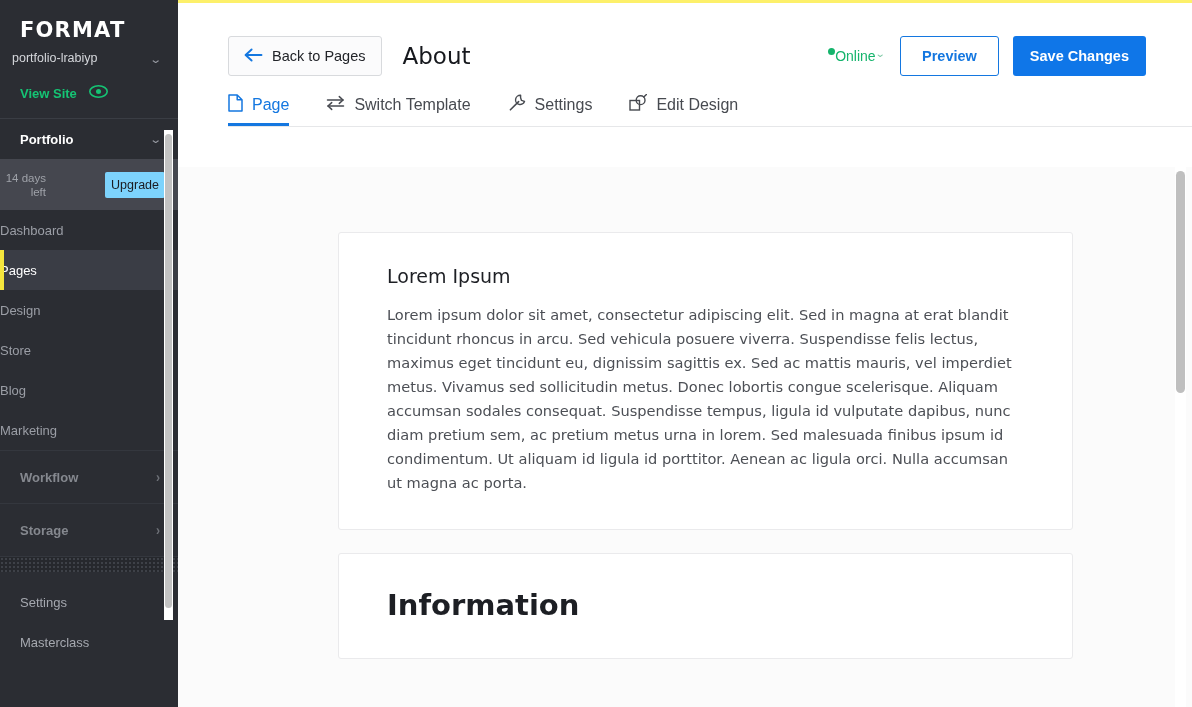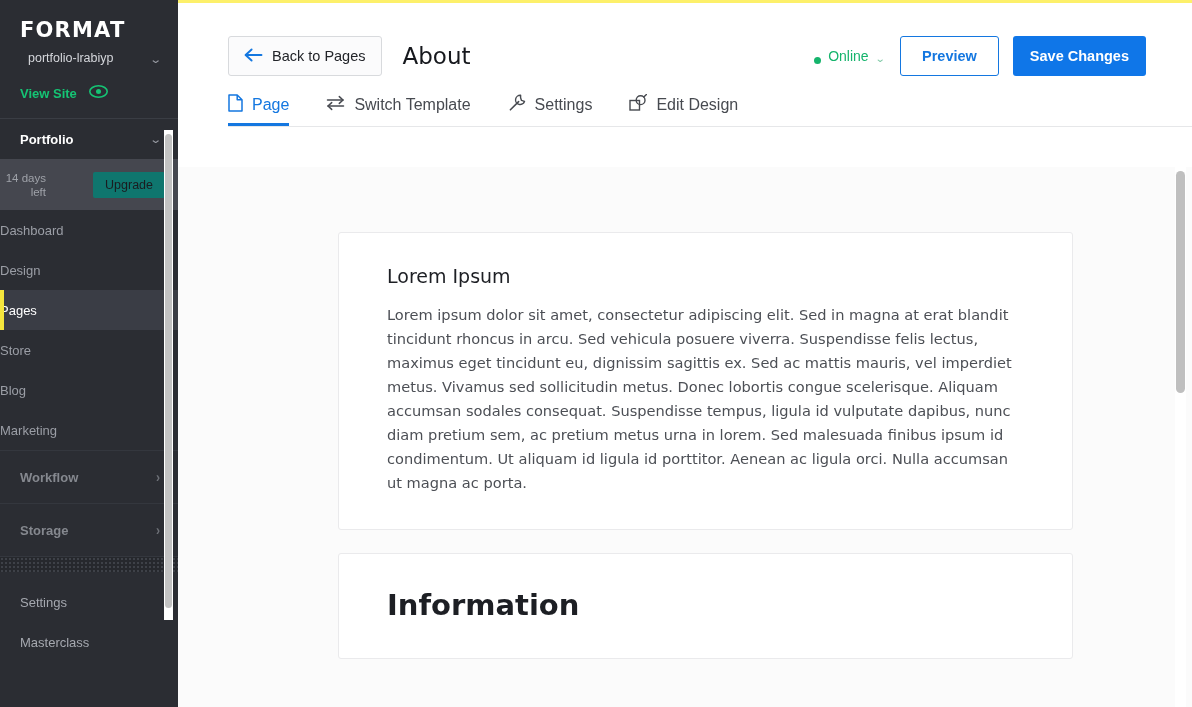--- a/index.html
+++ b/index.html
@@ -24,21 +24,21 @@
   .brand {
     color: #ffffff;
     font-size: 21px;
     font-weight: bold;
     letter-spacing: 1.2px;
     padding: 4px 0 0 20px;
     font-family: "DejaVu Sans", sans-serif;
   }
   .acct-row {
     display: flex; align-items: flex-end; justify-content: space-between;
-    padding: 9px 18px 0 28px;
+    padding: 9px 18px 0 12px;
   }
   .acct-name { color: #d5d7dc; font-size: 12.5px; }
   .chev-small {
     color: #9a9da5; font-size: 11px; line-height: 1;
     transform: scaleX(1.4);
   }
   .view-site-row {
     display: flex; align-items: center; gap: 12px;
     padding: 19px 0 0 20px;
   }
@@ -60,23 +60,23 @@
     display: flex; align-items: center; justify-content: space-between;
     gap: 26px;
     padding: 0 13px 0 0;
     position: relative;
   }
   .days-left {
     color: #9fa2a9; font-size: 11.5px; line-height: 14px;
     width: 46px; text-align: right;
   }
   .upgrade-btn {
-    background: #0f766e; color: #1b1c20;
+    background: #7dd3fc; color: #1b1c20;
     font-size: 12.5px; border: none; border-radius: 2px;
-    padding: 6px 12px; cursor: pointer;
+    padding: 6px 6px; cursor: pointer;
     font-family: "Liberation Sans", sans-serif;
   }
 
   .nav-list { background: #2b2d33; }
   .nav-item {
     height: 40px; display: flex; align-items: center;
     color: #9b9ea6; font-size: 13px;
     cursor: pointer; position: relative;
   }
   .nav-item.active {
@@ -150,21 +150,21 @@
   .arrow-left { display: block; }
   .page-title {
     font-size: 23px; color: #16181d;
     margin-left: 21px; font-weight: 400;
     font-family: "DejaVu Sans", sans-serif;
   }
   .header-right {
     margin-left: auto; display: flex; align-items: center; gap: 14px;
   }
   .status-wrap {
-    display: inline-flex; align-items: flex-end; gap: 7px;
+    display: inline-flex; align-items: flex-start; 
     cursor: pointer; margin-right: 2px;
   }
   .status-dot {
     width: 7px; height: 7px; border-radius: 50%;
     background: #15b46c; display: inline-block;
   }
   .status-label { color: #15b46c; font-size: 14px; }
   .status-chev { color: #7fc9a6; font-size: 10px; transform: scaleX(1.3); }
   .preview-btn {
     height: 40px; padding: 0 21px;
@@ -283,25 +283,25 @@
 
     <div class="upgrade-band">
       <span class="days-left">14 days left</span>
       <button class="upgrade-btn">Upgrade</button>
     </div>
 
     <nav class="nav-list">
       <div class="nav-item">
         <span>Dashboard</span>
       </div>
+      <div class="nav-item active">
+        <span>Pages</span>
+      </div>
       <div class="nav-item">
         <span>Design</span>
-      </div>
-      <div class="nav-item active">
-        <span>Pages</span>
       </div>
       <div class="nav-item">
         <span>Store</span>
       </div>
       <div class="nav-item">
         <span>Blog</span>
       </div>
       <div class="nav-item">
         <span>Marketing</span>
       </div>

